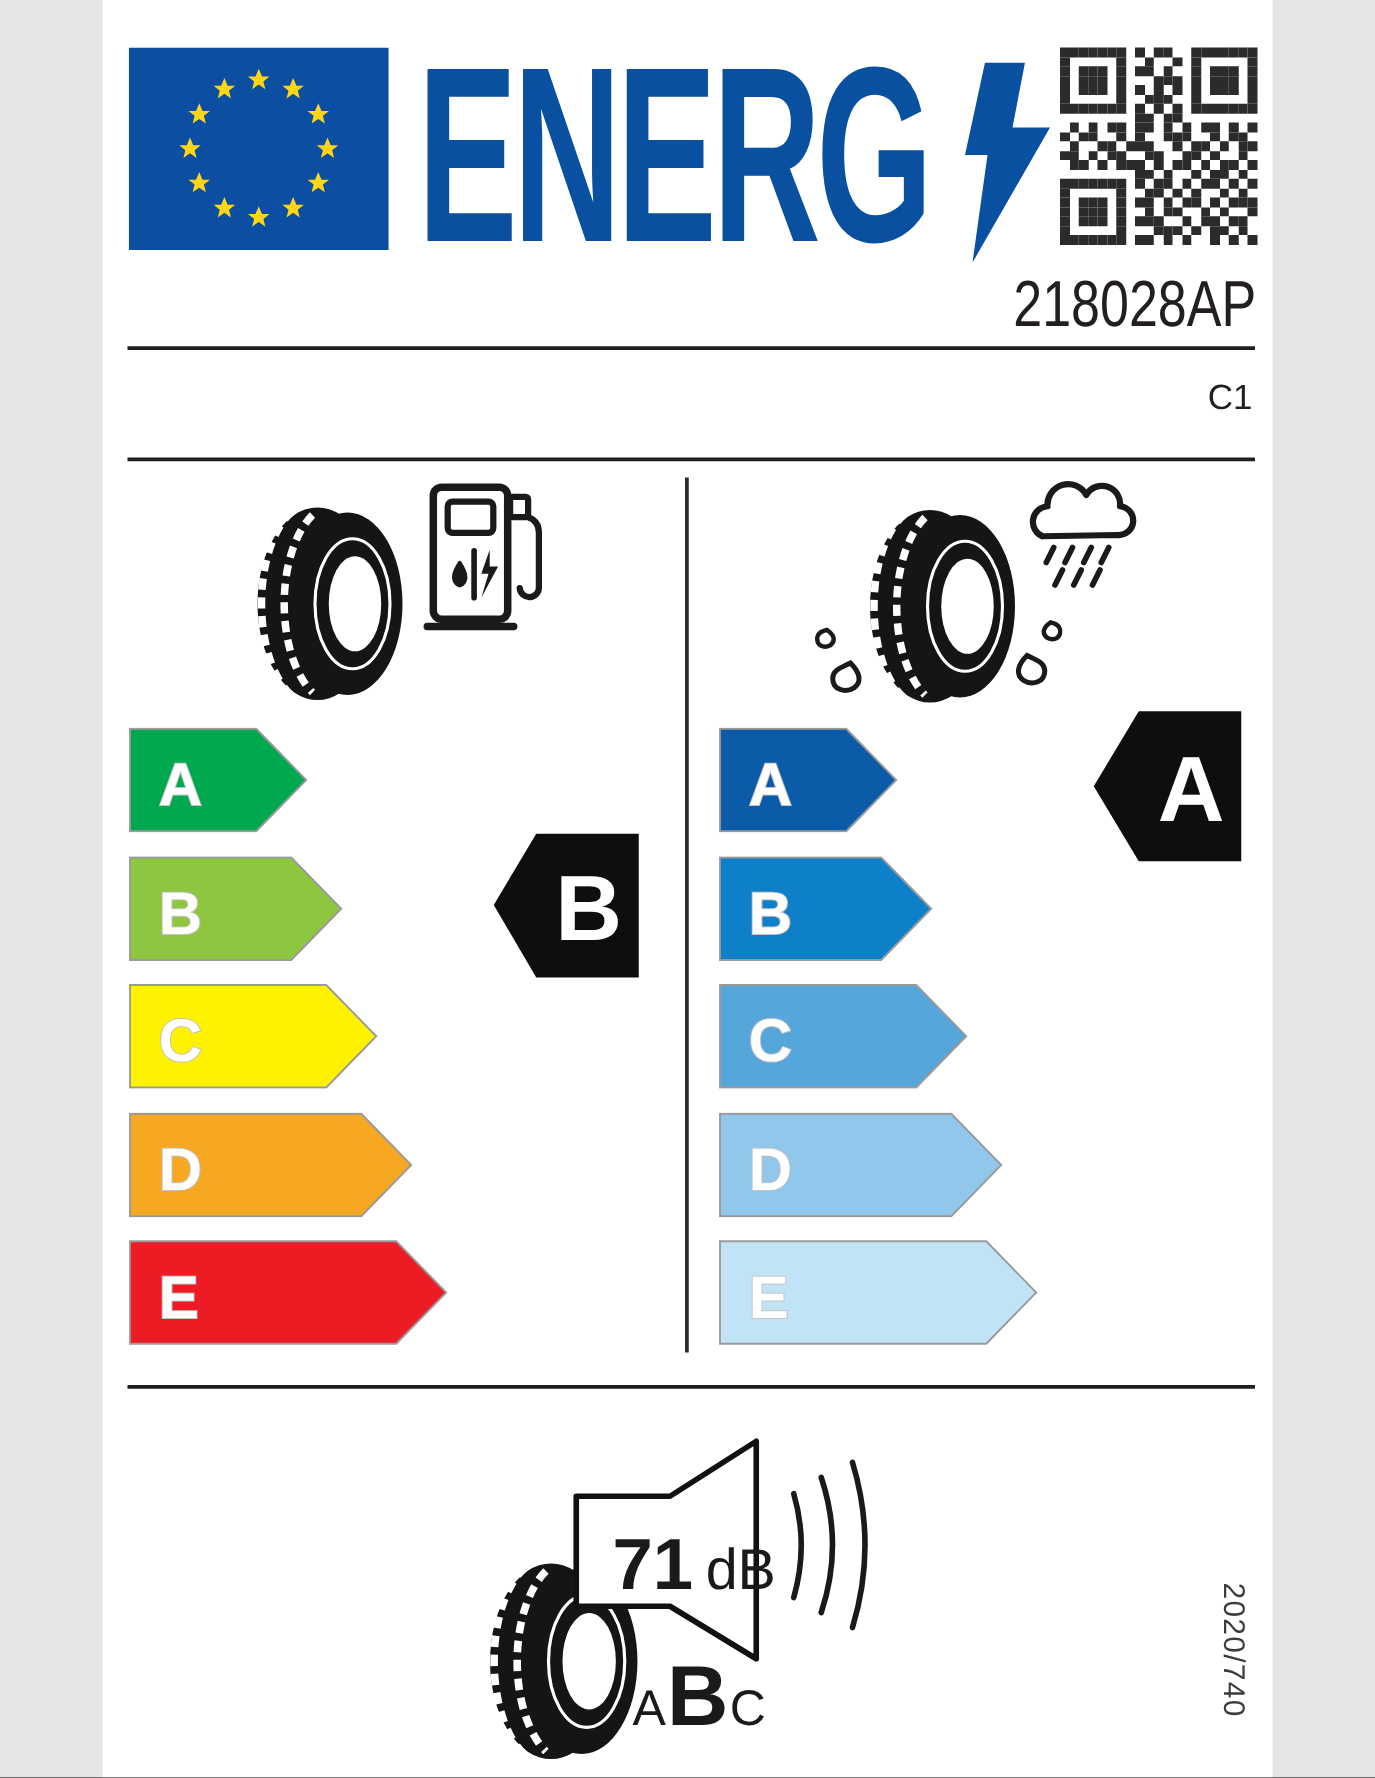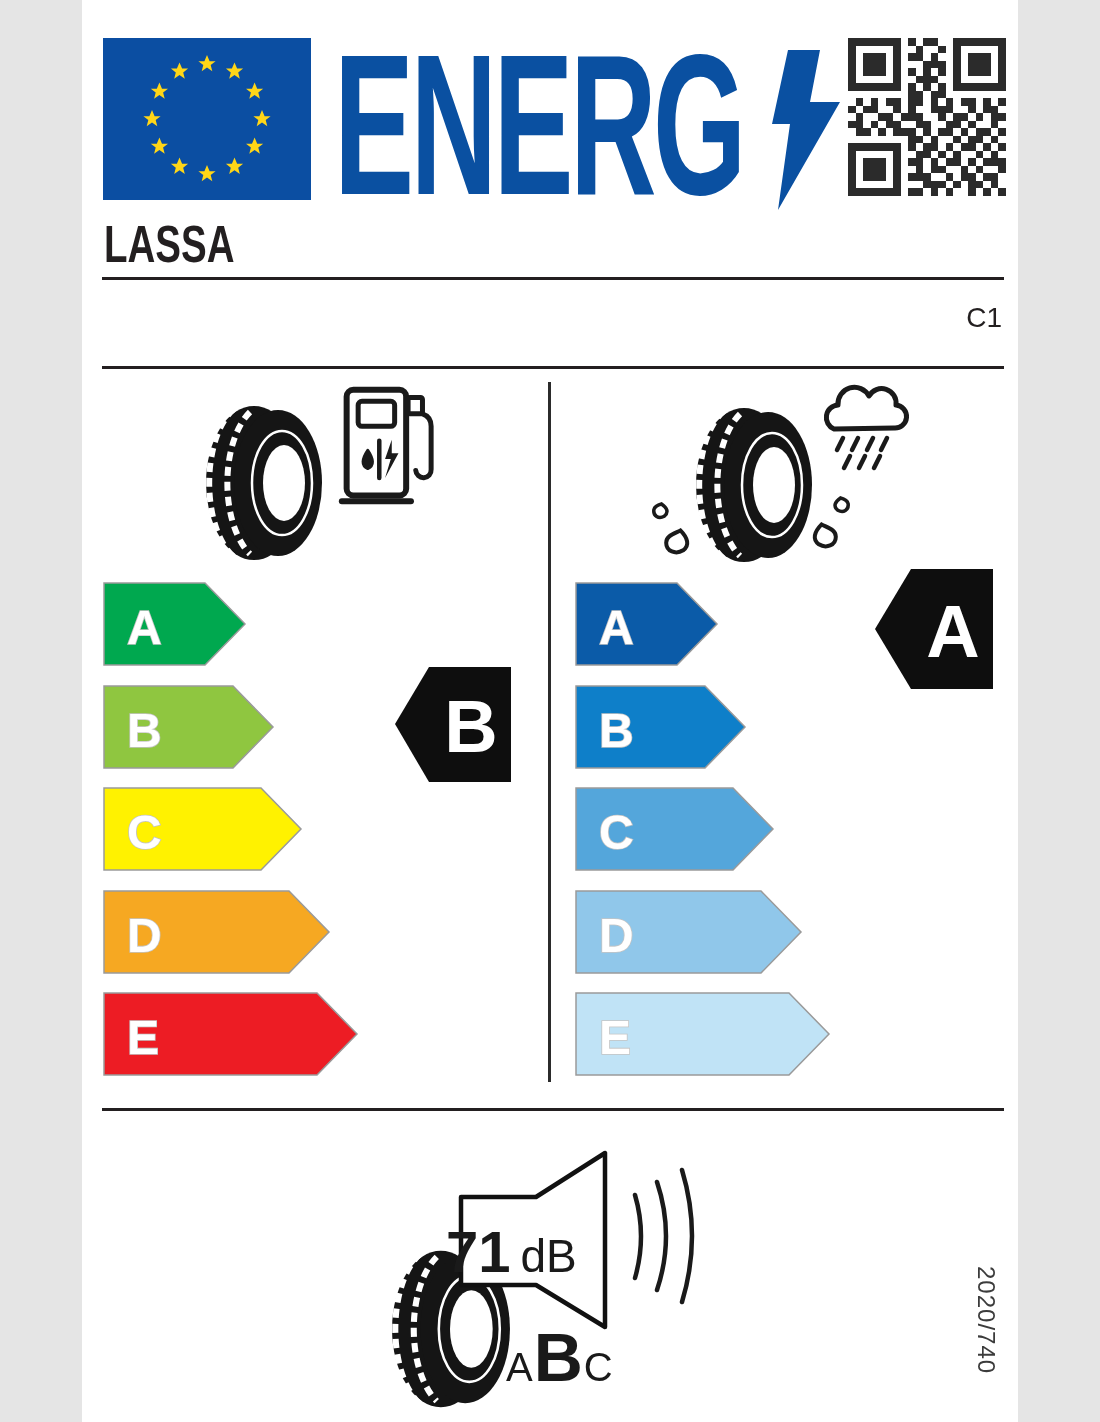--- a/index.html
+++ b/index.html
@@ -36,21 +36,21 @@
   
   .vdivider{position:absolute;left:466px;top:382px;width:3px;height:700px;background:#2b2b2b;}
   .scale{position:absolute;width:260px;height:494px;}
   .scale svg text{font:700 48px "Liberation Sans",sans-serif;fill:#fff;
                   paint-order:stroke;stroke:#c4c4c4;stroke-width:1.6px;}
   .blackArrow text{font:700 74px "Liberation Sans",sans-serif;fill:#fff;text-anchor:middle;}
   .blackArrow polygon{fill:#0e0e0e;}
   .icon path,.icon rect,.icon line{vector-effect:non-scaling-stroke;}
 
   
-  .db{position:absolute;left:364px;top:1218px;white-space:nowrap;color:#1a1a1a;}
+  .db{position:absolute;left:408px;top:1218px;white-space:nowrap;color:#1a1a1a;}
   .db .n{font-weight:700;font-size:58px;}
   .db .u{font-weight:400;font-size:46px;margin-left:10px;}
   .abc{position:absolute;left:424px;top:1318px;display:flex;align-items:baseline;color:#1a1a1a;}
   .abc .s{font-size:40px;font-weight:400;}
   .abc .big{font-size:68px;font-weight:700;margin:0 1px;}
   .reg{position:absolute;left:890px;top:1266px;writing-mode:vertical-rl;
        font-size:24px;letter-spacing:1px;color:#3c3c3c;}
 </style>
 </head>
 <body>
@@ -521,21 +521,21 @@
         <div class="m"></div>
         <div></div>
         <div></div>
         <div class="m"></div>
         <div></div>
         <div class="m"></div>
         <div></div>
         <div class="m"></div>
       </div>
 
-    <div class="brand"><span>LASSA</span></div>
+    <div class="article"><span>218028AP</span></div>
     <div class="hline" style="top:277px"></div>
     <div class="vclass">C1</div>
     <div class="hline" style="top:366px"></div>
 
     <div class="vdivider"></div>
 
     <svg width="0" height="0" style="position:absolute">
       <symbol id="tireSym" viewBox="0 0 120 158">
         <ellipse cx="50" cy="79" rx="48" ry="77" fill="#151515"></ellipse>
         <ellipse cx="74" cy="79" rx="44" ry="73" fill="#151515"></ellipse>

